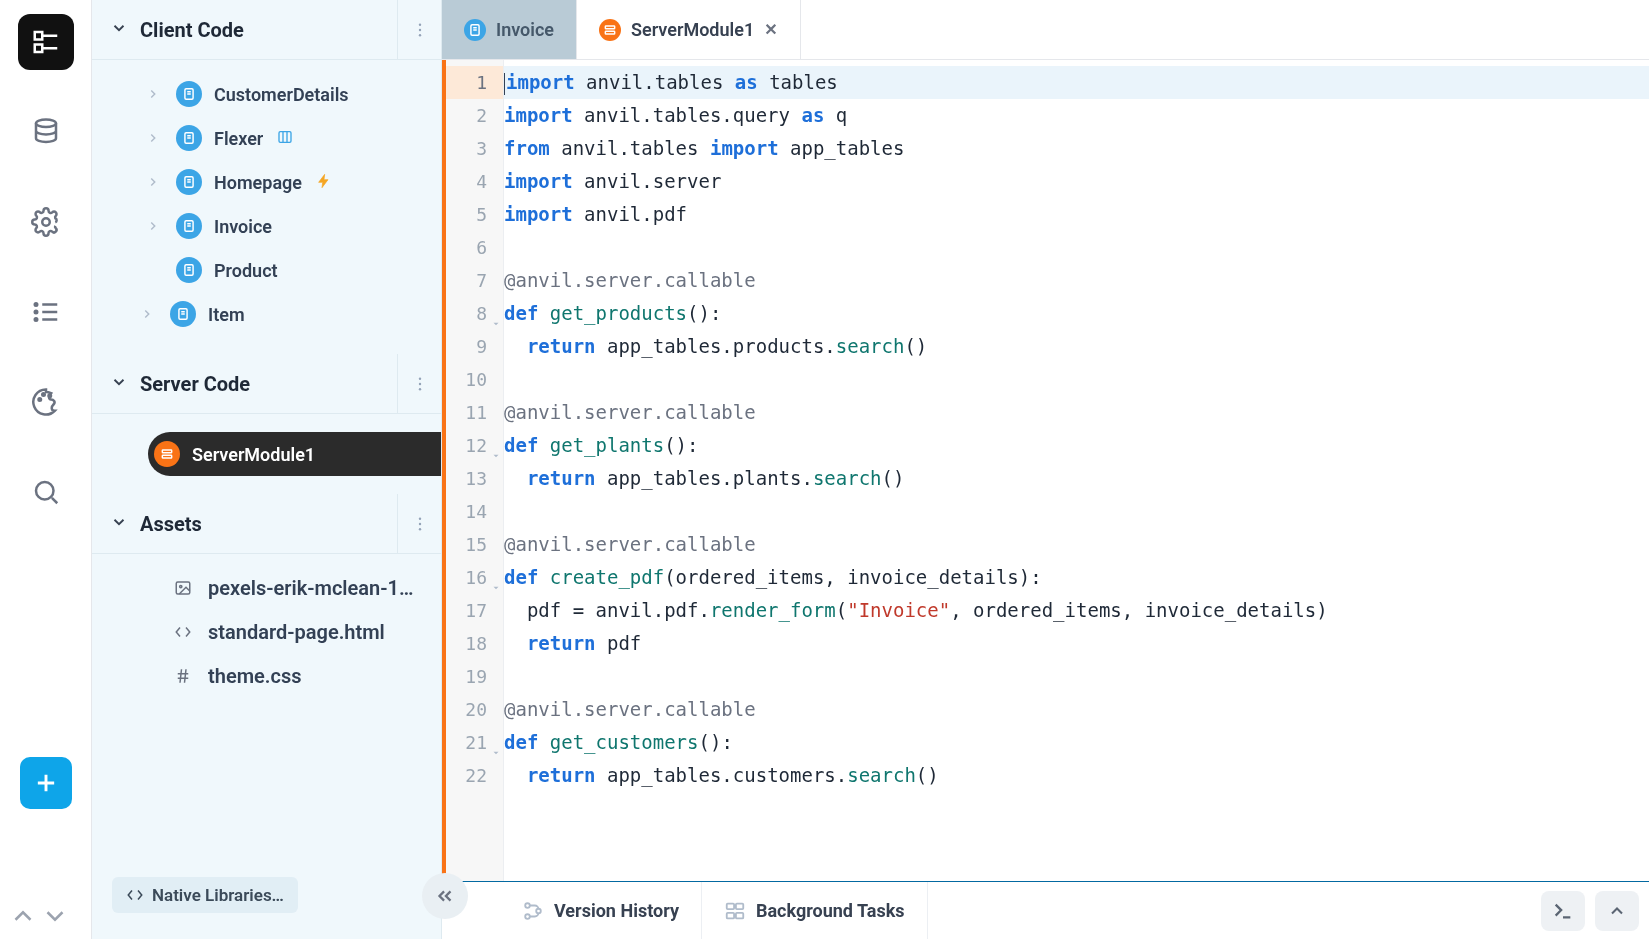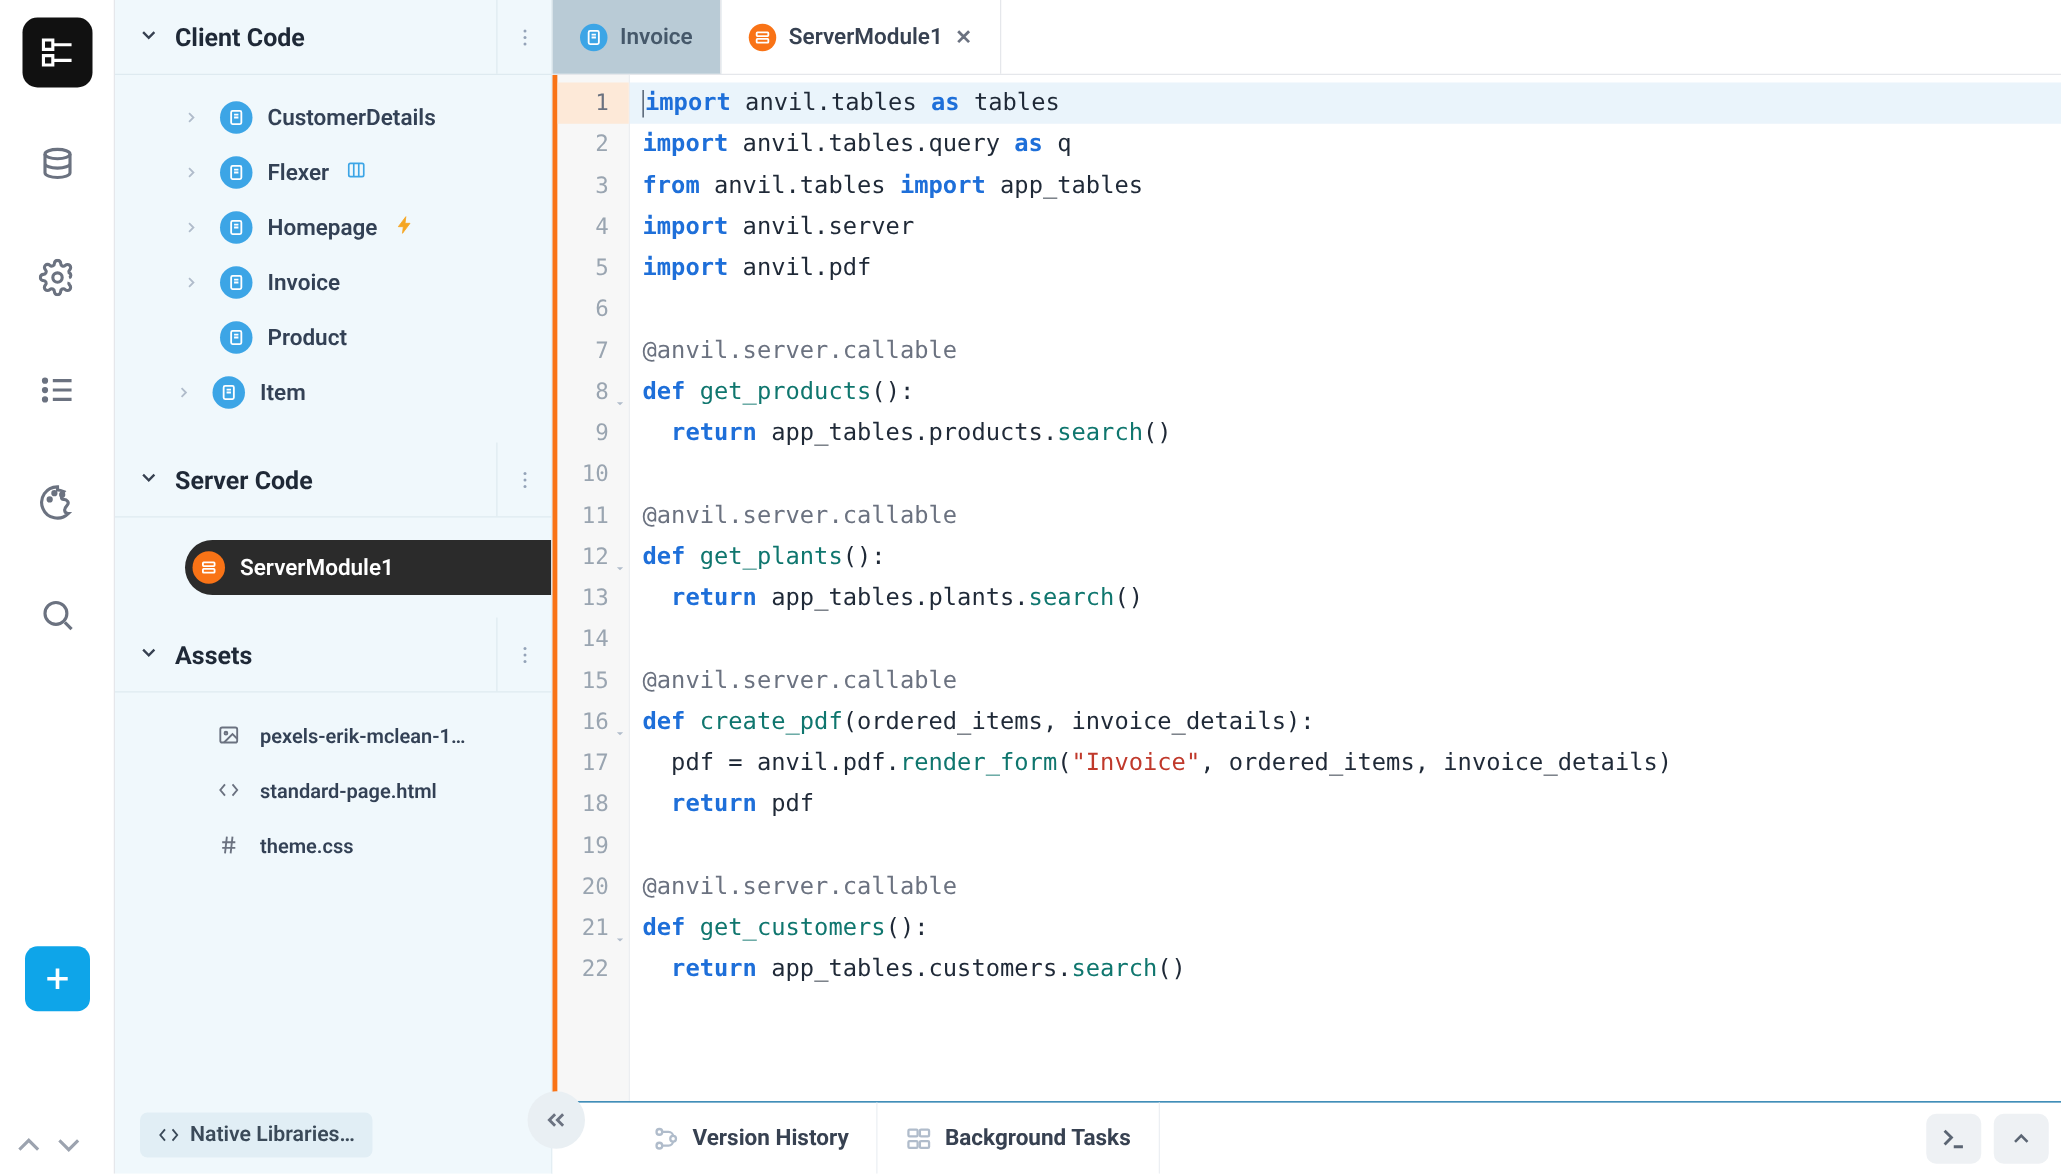--- a/index.html
+++ b/index.html
@@ -137,35 +137,35 @@
     border-radius: 22px 0 0 22px;
     font-size: 18px;
     font-weight: 600;
   }
   .asset-row {
     display: flex;
     align-items: center;
     height: 44px;
     padding-left: 82px;
     gap: 14px;
-    font-size: 16px;
+    font-size: 20px;
     font-weight: 600;
     color: #334155;
   }
   .asset-row .aicon { color: #6b7280; width:20px; display:flex; }
   .asset-row .txt {
     overflow: hidden; text-overflow: ellipsis; white-space: nowrap;
     max-width: 220px;
   }
 
   .sidepanel-footer {
     margin-top: auto;
     height: 62px;
     display: flex;
-    align-items: center;
+    align-items: flex-start;
     padding: 0 20px;
     gap: 10px;
   }
   .native-lib-btn {
     display: flex; align-items: center; gap: 8px;
     padding: 8px 14px;
     background: #e1eef5;
     color: #3b4a59;
     border-radius: 6px;
     font-size: 17px;
@@ -251,21 +251,20 @@
     flex: 1;
     font-family: "SFMono-Regular", Consolas, Menlo, monospace;
     font-size: 19px;
     padding-top: 6px;
     position: relative;
     white-space: pre;
   }
   .code .cline {
     height: 33px;
     line-height: 33px;
-    padding-left: 10px;
   }
   .code .cline.hl { background: #eaf4fb; }
   .code .cursor {
     display: inline-block;
     width: 1px; height: 22px;
     background: #334155;
     vertical-align: middle;
     margin-right: 1px;
   }
   .tok-kw { color: #1e6fd9; font-weight: 600; }

